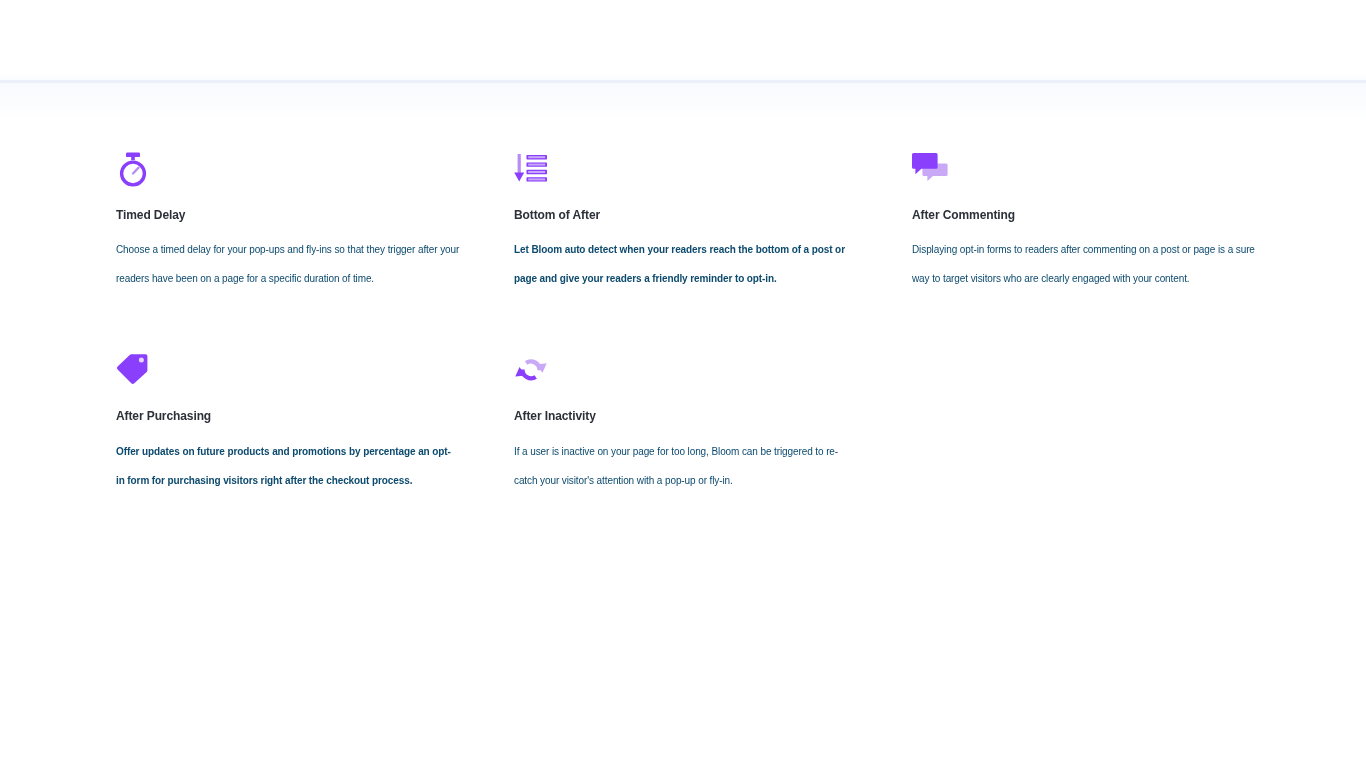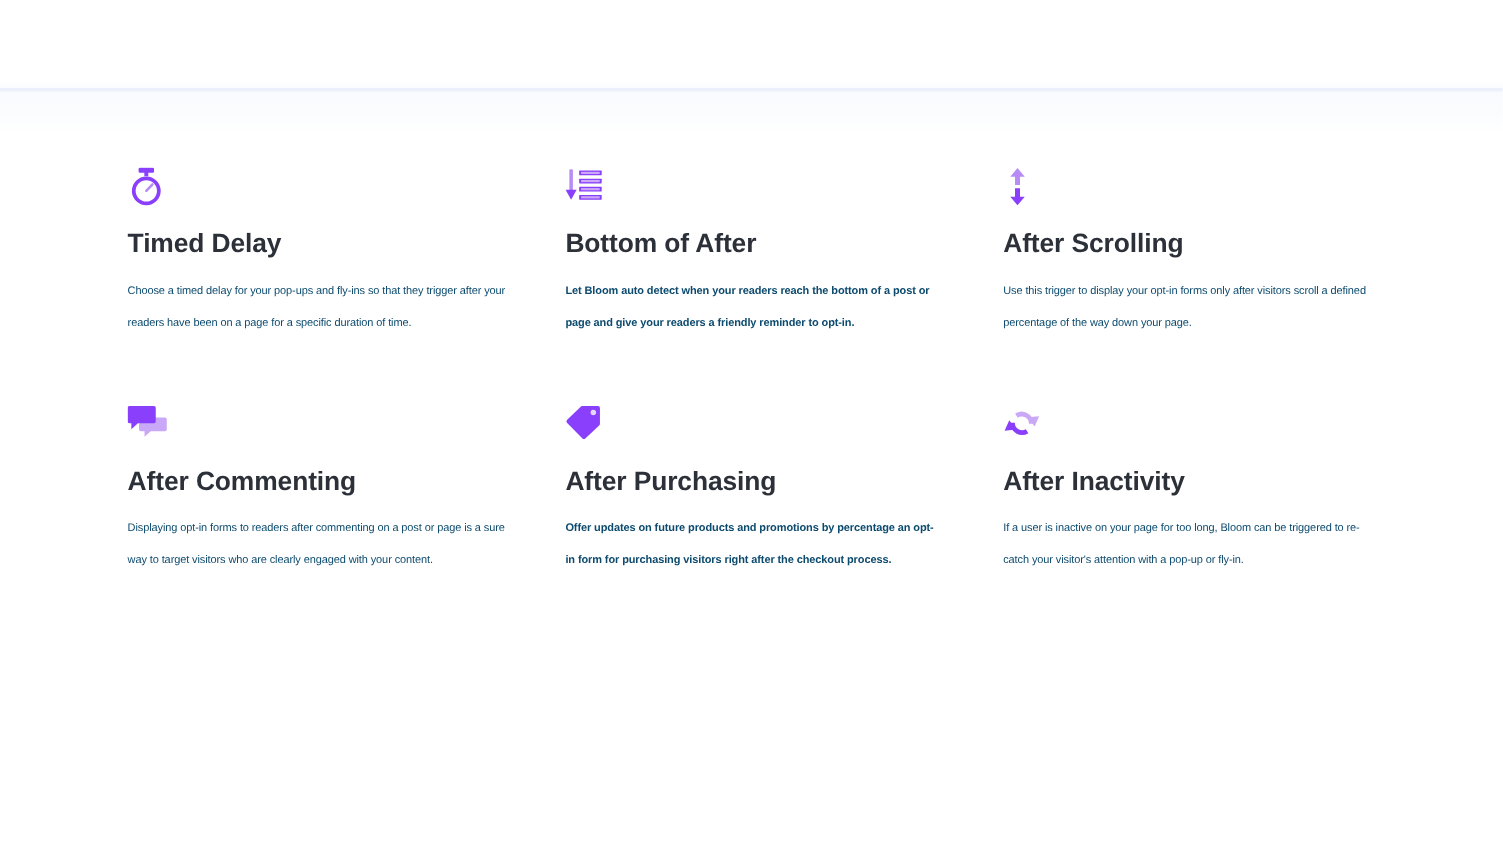--- a/index.html
+++ b/index.html
@@ -67,21 +67,21 @@
     height: 40px;
     margin-bottom: 16px;
     display: block;
   }
   .icon-wrap svg {
     display: block;
   }
 
   .feature-title {
     font-family: "Liberation Sans", sans-serif;
-    font-size: 24px;
+    font-size: 12px;
     font-weight: bold;
     color: #2c3039;
     letter-spacing: -0.1px;
     margin: 0 0 13px 0;
     line-height: 1.2;
   }
 
   .feature-desc {
     font-family: "Liberation Sans", sans-serif;
     font-size: 10px;
@@ -132,30 +132,20 @@
           <rect x="14.2" y="4.2" width="17" height="2" fill="#c9a8f7"></rect>
           <rect x="14.2" y="11.6" width="17" height="2" fill="#c9a8f7"></rect>
           <rect x="14.2" y="19" width="17" height="2" fill="#c9a8f7"></rect>
           <rect x="14.2" y="26.4" width="17" height="2" fill="#c9a8f7"></rect>
         </svg>
       </span>
       <div class="feature-title">Bottom of After</div>
       <p class="feature-desc">Let Bloom auto detect when your readers reach the bottom of a post or page and give your readers a friendly reminder to opt-in.</p>
     </div>
 
-    <div class="feature col-2">
-      <span class="icon-wrap">
-        <svg width="26" height="36" viewBox="0 0 26 36" aria-hidden="true">
-          <path d="M13 0.8 L19.6 8.6 L15.3 8.6 L15.3 16.2 L10.7 16.2 L10.7 8.6 L6.4 8.6 Z" fill="#b88cf5"></path>
-          <path d="M13 34.6 L6.4 26.8 L10.7 26.8 L10.7 19.2 L15.3 19.2 L15.3 26.8 L19.6 26.8 Z" fill="#8a3ffc"></path>
-        </svg>
-      </span>
-      <div class="feature-title">After Scrolling</div>
-      <p class="feature-desc">Use this trigger to display your opt-in forms only after visitors scroll a defined percentage of the way down your page.</p>
-    </div>
 
     <div class="feature col-0">
       <span class="icon-wrap">
         <svg width="36" height="32" viewBox="0 0 36 32" aria-hidden="true">
           <path d="M12 11.5 h22 a1.6 1.6 0 0 1 1.6 1.6 v9.4 a1.6 1.6 0 0 1 -1.6 1.6 h-13 l-5.6 5 v-5 h-3.4 a1.6 1.6 0 0 1 -1.6 -1.6 v-9.4 a1.6 1.6 0 0 1 1.6 -1.6 z" fill="#c9a8f7"></path>
           <path d="M1.6 1 h22.4 a1.6 1.6 0 0 1 1.6 1.6 v12.6 a1.6 1.6 0 0 1 -1.6 1.6 h-14.6 l-6 5.4 v-5.4 h-1.8 a1.6 1.6 0 0 1 -1.6 -1.6 v-12.6 a1.6 1.6 0 0 1 1.6 -1.6 z" fill="#8a3ffc"></path>
         </svg>
       </span>
       <div class="feature-title">After Commenting</div>
       <p class="feature-desc">Displaying opt-in forms to readers after commenting on a post or page is a sure way to target visitors who are clearly engaged with your content.</p>

